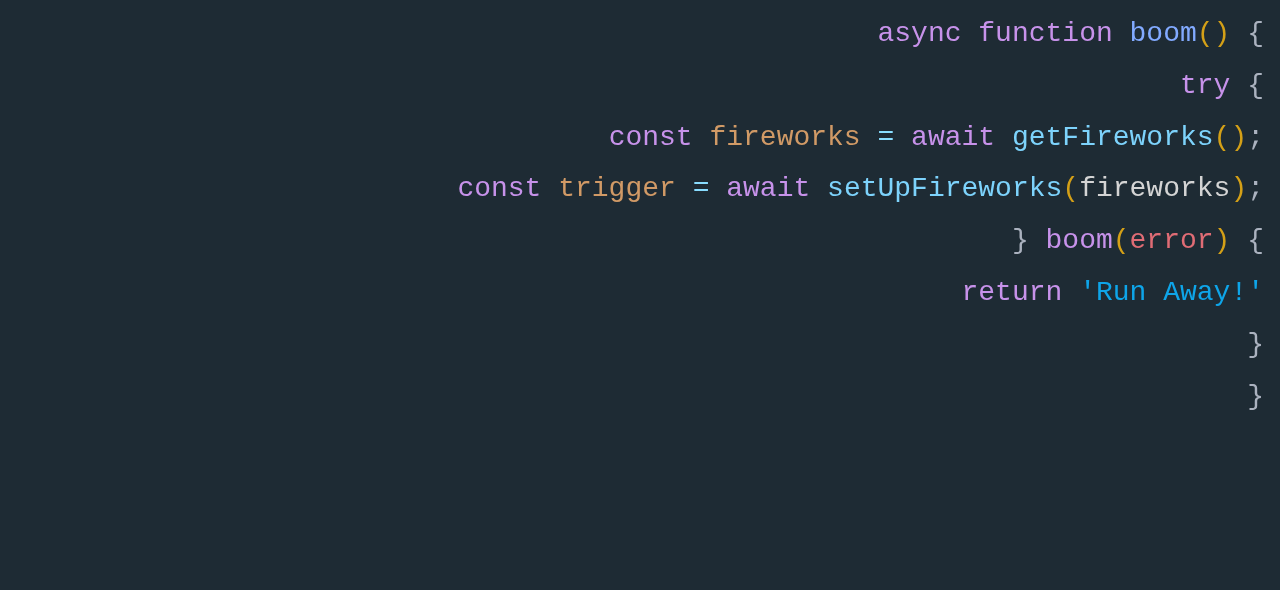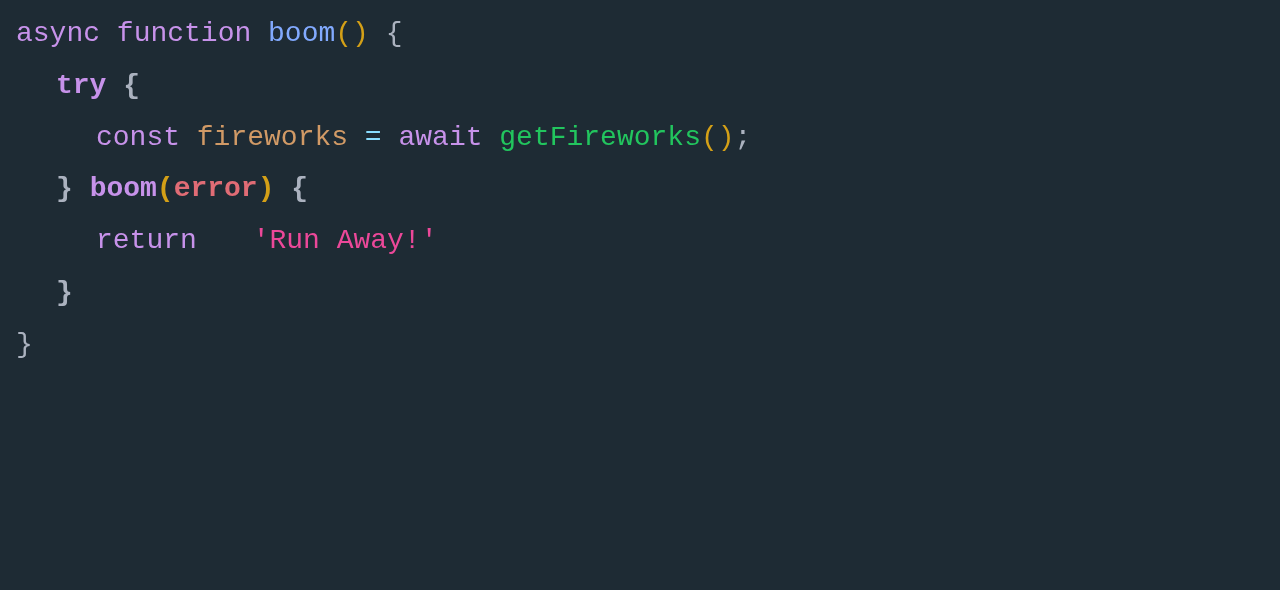--- a/index.html
+++ b/index.html
@@ -1,79 +1,79 @@
 <!DOCTYPE html>
 <html><head>
   <meta charset="utf-8">
   <style>
     * {
       margin: 0;
       padding: 0;
       box-sizing: border-box;
+      text-align: right;
     }
     body {
       background-color: #1e2b34;
       font-family: 'Courier New', Consolas, Monaco, monospace;
       font-size: 28px;
       line-height: 1.85;
       color: #d4d4d4;
       padding: 8px 16px;
       width: 1280px;
       height: 590px;
       overflow: hidden;
       font-weight: 500;
     }
     .code-line {
       white-space: pre;
     }
     .indent-1 {
       padding-left: 40px;
-      font-weight: bold;
     }
     .indent-2 {
       padding-left: 80px;
     }
     .keyword-purple {
       color: #c792ea;
     }
     .func-name {
       color: #82aaff;
     }
     .var-name {
       color: #d19a66;
     }
     .param-name {
       color: #e06c75;
       margin-top: 12px;
     }
     .string {
-      color: #ec4899;
-      margin-left: 39px;
+      color: #0ea5e9;
     }
     .punct {
       color: #abb2bf;
     }
     .paren {
       color: #d4a017;
     }
     .operator {
       color: #89ddff;
     }
     .call-func {
-      color: #22c55e;
+      color: #7dd3fc;
       margin-top: 12px;
     }
     .ident {
       color: #d4d4d4;
     }
   </style>
 </head>
 <body>
 
 <div>
   <div class="code-line"><span class="keyword-purple">async</span> <span class="keyword-purple">function</span> <span class="func-name">boom</span><span class="paren">(</span><span class="paren">)</span><span class="punct"> {</span></div>
   <div class="code-line indent-1"><span class="keyword-purple">try</span><span class="punct"> {</span></div>
   <div class="code-line indent-2"><span class="keyword-purple">const</span><span class="var-name"> fireworks</span><span class="operator"> = </span><span class="keyword-purple">await</span><span> </span><span class="call-func">getFireworks</span><span class="paren">(</span><span class="paren">)</span><span class="punct">;</span></div>
+  <div class="code-line indent-2"><span class="keyword-purple">const</span><span class="var-name"> trigger</span><span class="operator"> = </span><span class="keyword-purple">await</span><span> </span><span class="call-func">setUpFireworks</span><span class="paren">(</span><span class="ident">fireworks</span><span class="paren">)</span><span class="punct">;</span></div>
   <div class="code-line indent-1"><span class="punct">}</span><span> </span><span class="keyword-purple">boom</span><span class="paren">(</span><span class="param-name">error</span><span class="paren">)</span><span class="punct"> {</span></div>
   <div class="code-line indent-2"><span class="keyword-purple">return</span><span> </span><span class="string">'Run Away!'</span></div>
   <div class="code-line indent-1"><span class="punct">}</span></div>
   <div class="code-line"><span class="punct">}</span></div>
 </div>
 
 </body></html>

